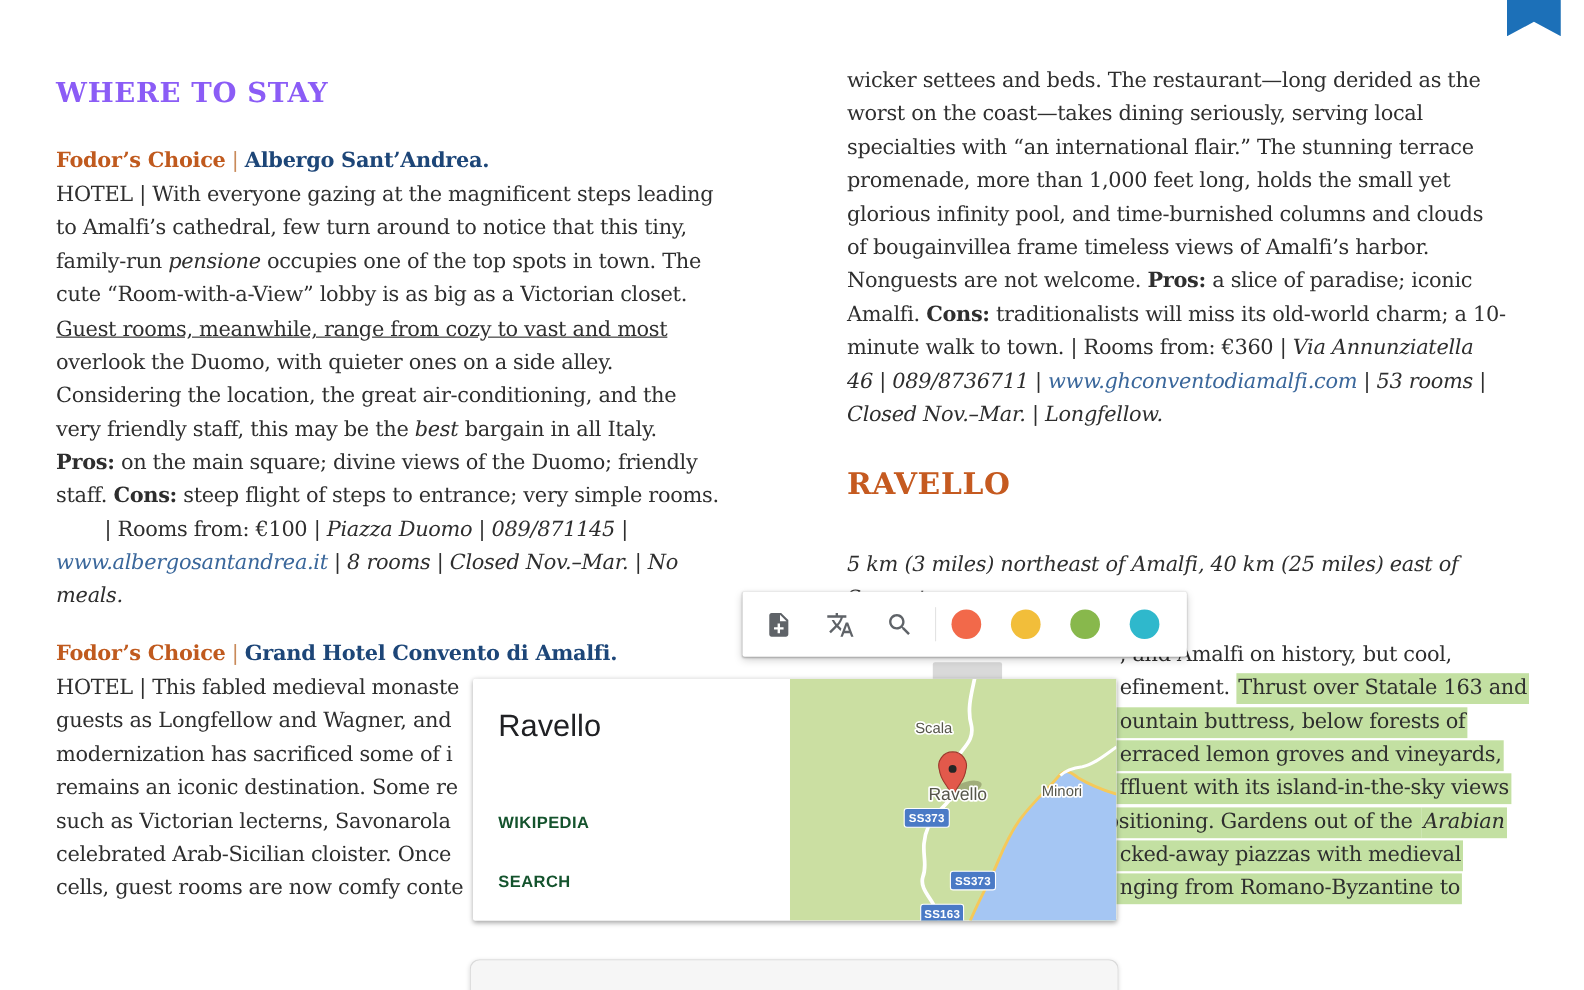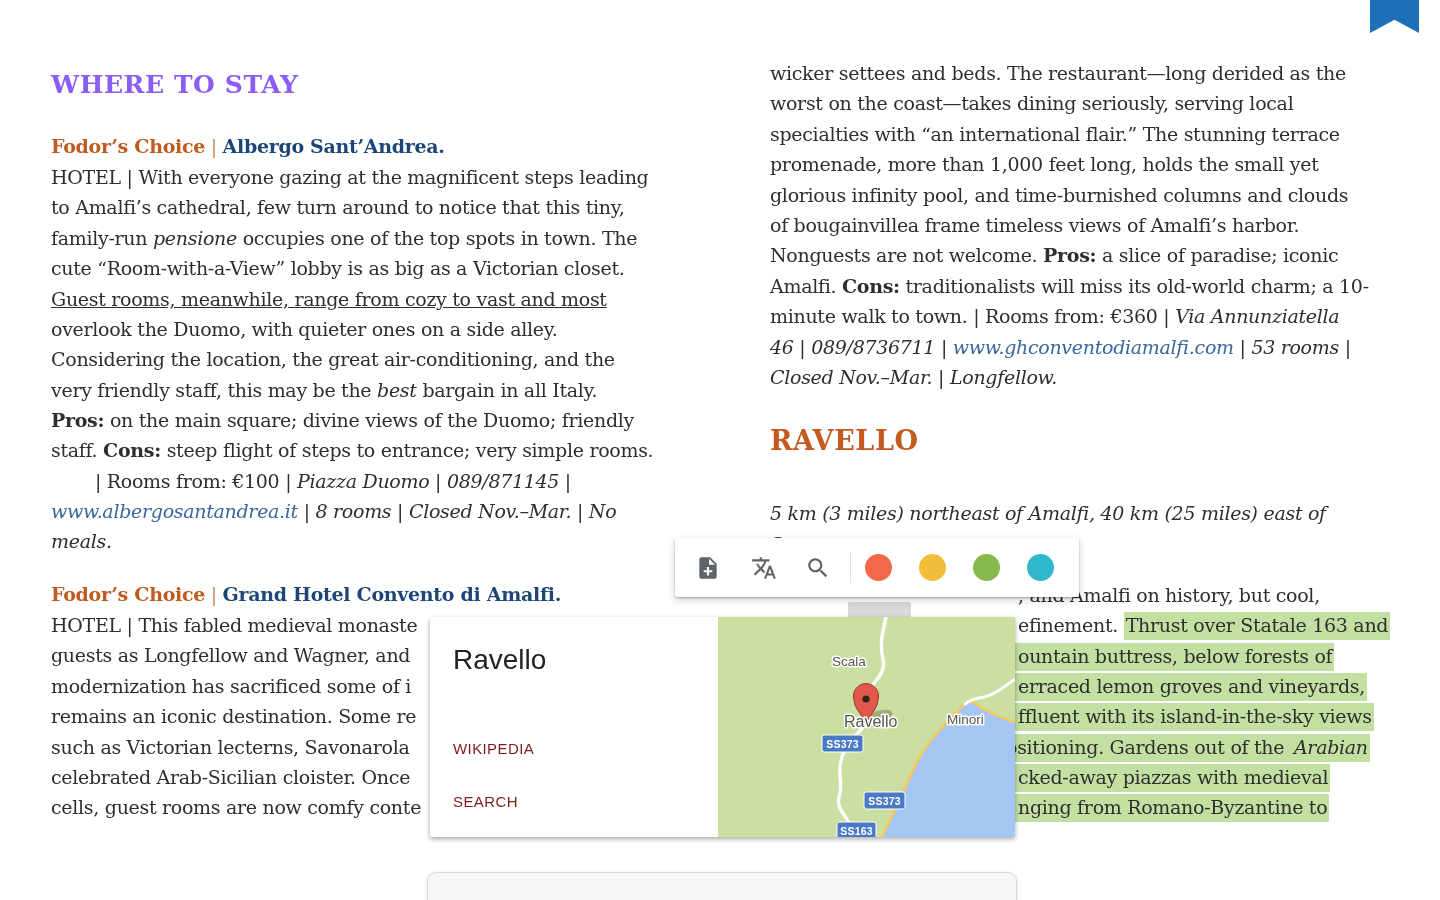--- a/index.html
+++ b/index.html
@@ -32,22 +32,22 @@
   .dot{width:27px;height:27px;border-radius:50%;border:none;padding:0;cursor:pointer;}
 
   
   .handle{position:absolute;left:848px;top:602px;width:63px;height:18px;background:#d9d9d9;
           border-radius:2px;z-index:15;}
   .map-card{position:absolute;left:430px;top:617px;width:585px;height:220px;background:#ffffff;
             border-radius:2px;z-index:20;box-shadow:0 2px 5px rgba(0,0,0,.35);}
   .map-card .title{position:absolute;left:23px;top:27px;font-family:"Liberation Sans",sans-serif;
                    font-size:28px;color:#202124;}
   .card-link{position:absolute;left:23px;background:none;border:none;padding:0;cursor:pointer;
-             font-family:"Liberation Sans",sans-serif;font-size:15px;font-weight:normal;
-             letter-spacing:.4px;color:#7f1d1d;}
+             font-family:"Liberation Sans",sans-serif;font-size:15px;font-weight:bold;
+             letter-spacing:.4px;color:#14532d;}
   .map-wrap{position:absolute;left:288px;top:0;width:297px;height:220px;overflow:hidden;}
   .map-wrap svg{display:block;}
   .town{font-family:"Liberation Sans",sans-serif;fill:#56564a;
         paint-order:stroke;stroke:#ffffff;stroke-width:3px;stroke-linejoin:round;}
   .shield-txt{font-family:"Liberation Sans",sans-serif;font-size:10.5px;font-weight:bold;
               fill:#ffffff;text-anchor:middle;letter-spacing:.2px;}
 
   
   .bottom-card{position:absolute;left:427px;top:872px;width:588px;height:30px;background:#f6f6f6;
                border:1px solid #d9d9d9;border-bottom:none;border-radius:9px 9px 0 0;z-index:20;

